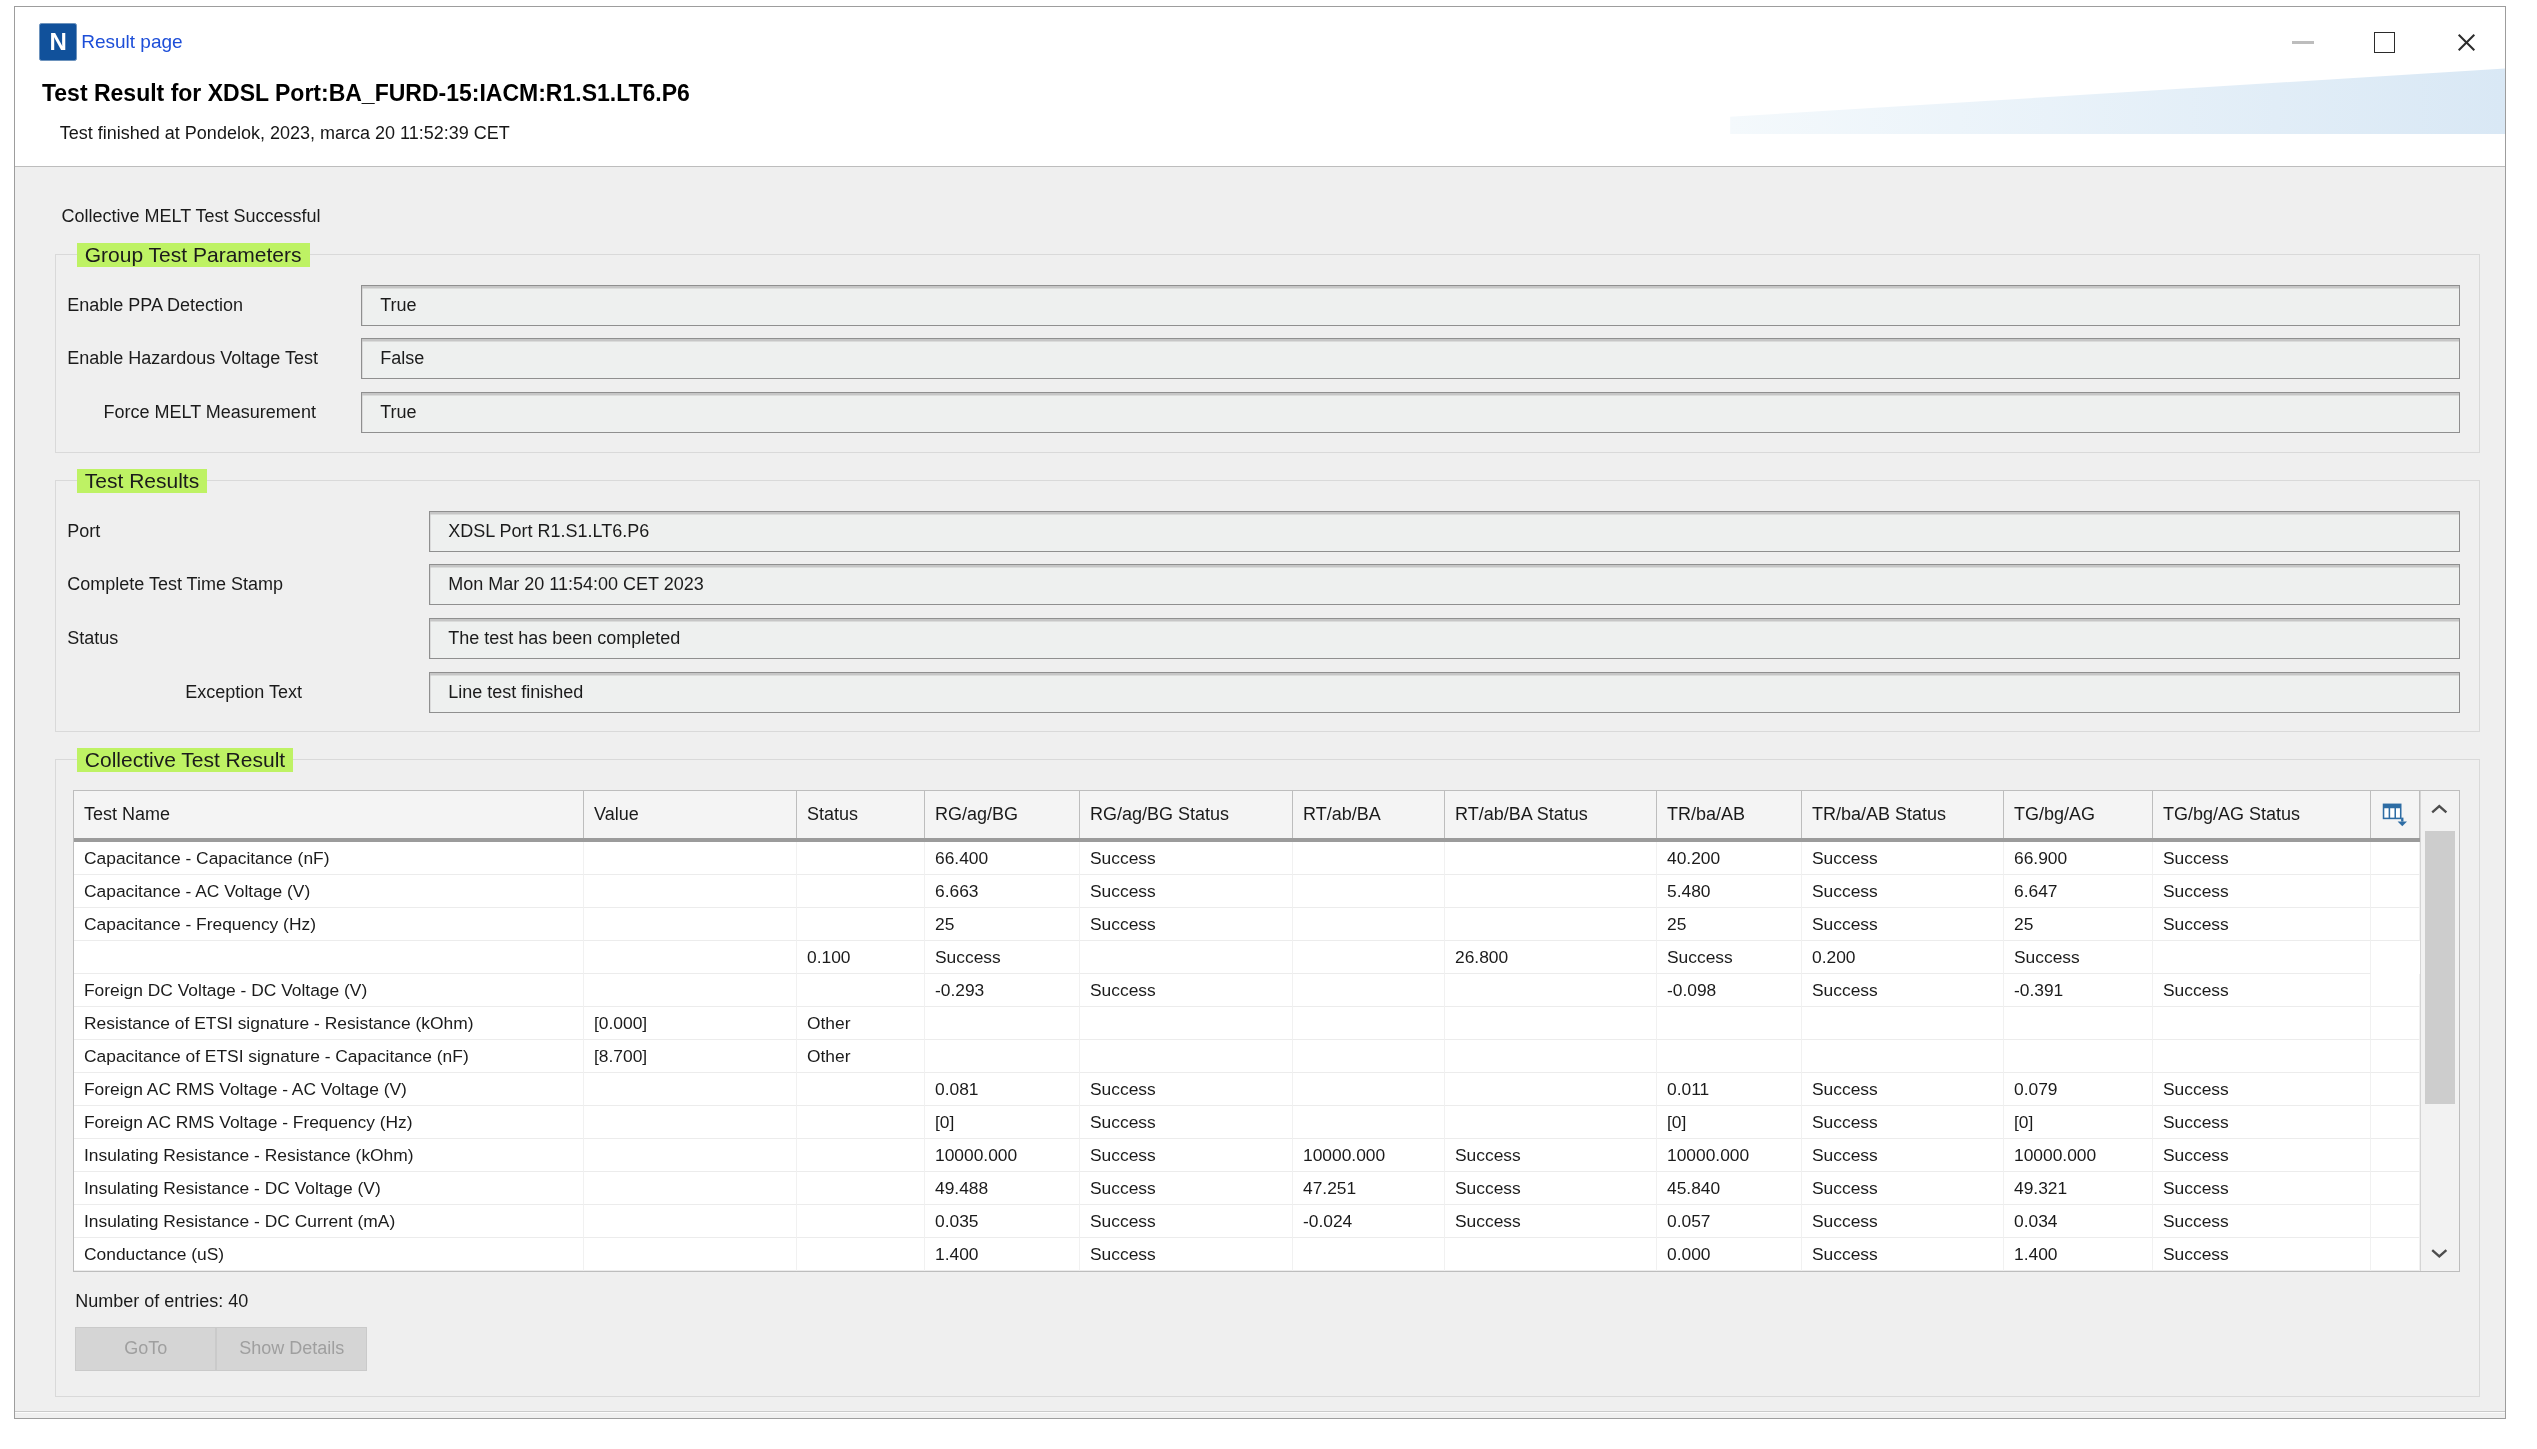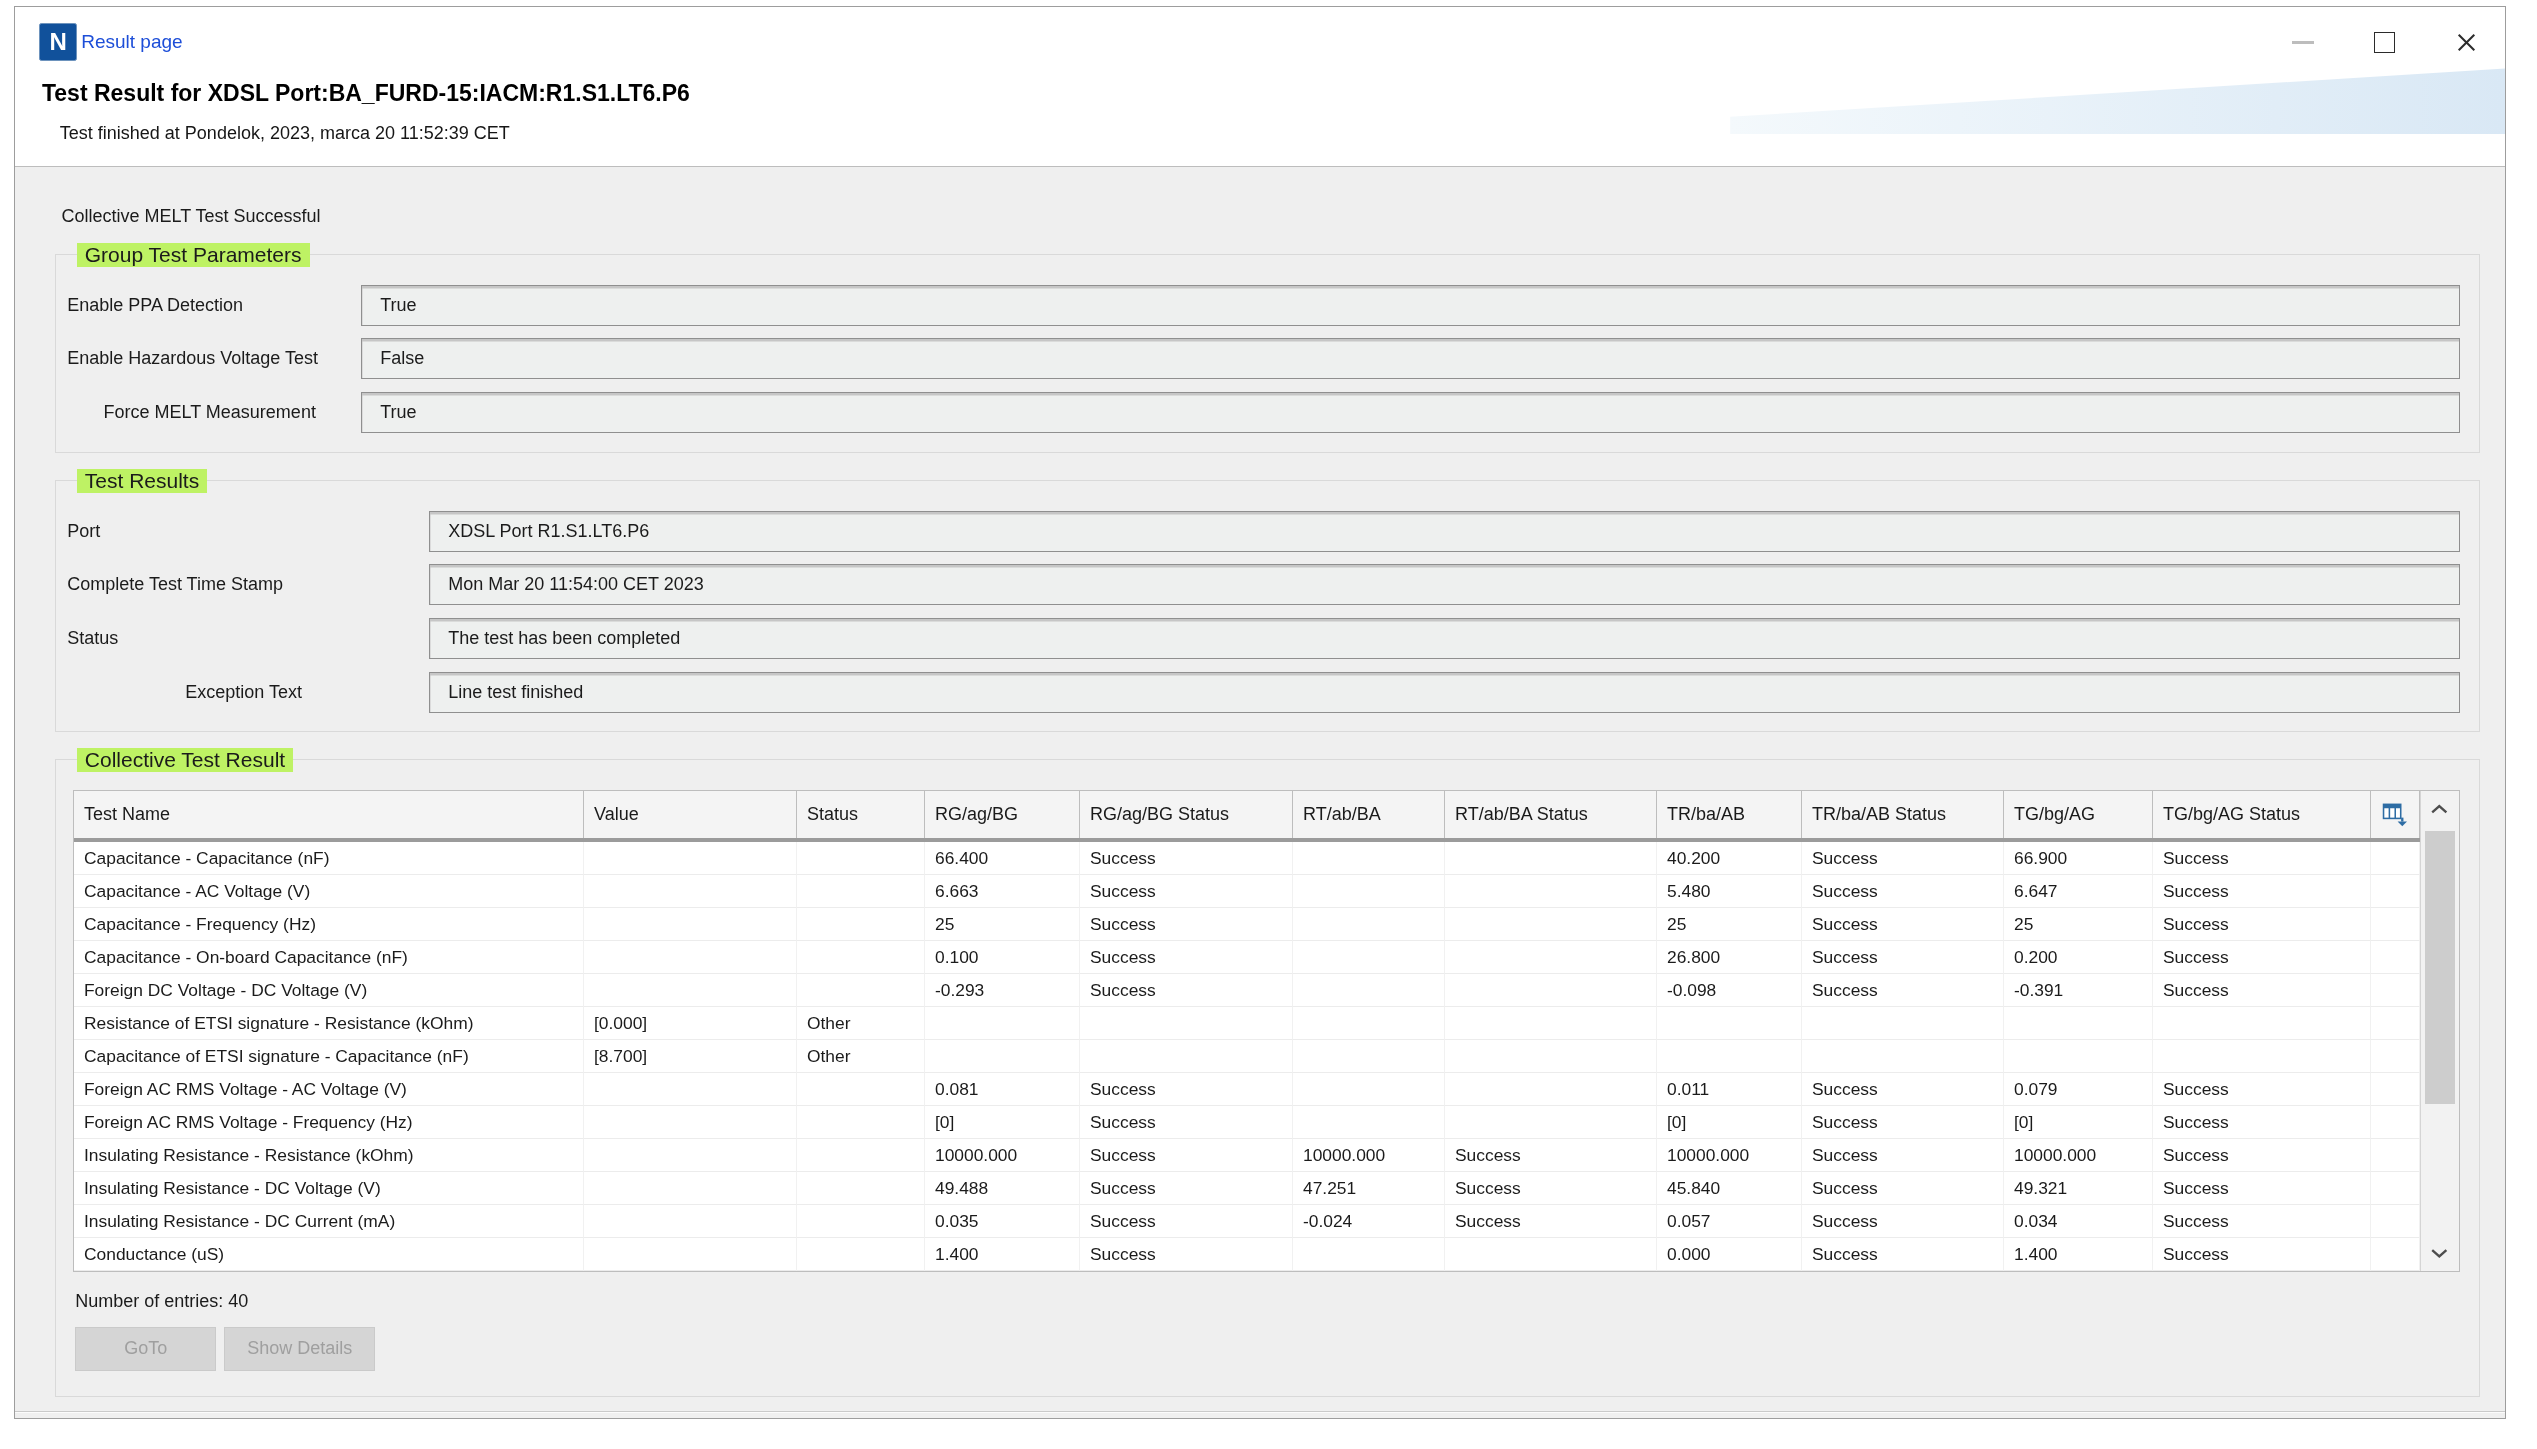--- a/index.html
+++ b/index.html
@@ -51,21 +51,21 @@
   .hcell.icon-cell{justify-content:center;padding-left:0;}
   .brow .bcell{height:33px;border-right:0.8px solid #f1f1f1;border-bottom:0.8px solid #ececec;display:flex;align-items:center;
          padding-left:9.5px;font-size:17.4px;box-sizing:border-box;white-space:nowrap;overflow:hidden;background:#ffffff;}
 
   .v-scrollbar{flex:0 0 38px;background:#f2f2f2;border-left:0.8px solid #d5d5d5;position:relative;}
   .scroll-arrow{height:36px;display:flex;align-items:center;justify-content:center;}
   .scroll-arrow.down{position:absolute;bottom:0;left:0;right:0;}
   .scroll-thumb{position:absolute;top:40px;left:4px;right:4px;height:273px;background:#cdcdcd;}
 
   .entries-line{font-size:18px;margin:19px 0 14.2px 8px;}
-  .sub-btn-row{display:flex;gap:8px;margin-left:8px;margin-bottom:12.6px;}
+  .sub-btn-row{display:flex;margin-left:8px;margin-bottom:12.6px;}
   .btn-disabled{height:44px;min-width:141px;padding:0 22px;background:#d5d5d5;color:#9f9f9f;font-size:18px;
                 display:flex;align-items:center;justify-content:center;border:0.8px solid #cacaca;box-sizing:border-box;}
 
   
   .footer{margin:auto -24px 0 -40px;flex:0 0 76px;background:#efefef;border-top:0.8px solid #c9c9c9;
           box-shadow:inset 0 0.8px 0 #ffffff;display:flex;align-items:center;justify-content:flex-end;
           gap:20.6px;padding-right:32px;}
 </style>
 </head>
 <body>
@@ -222,21 +222,20 @@
                 <div class="bcell">Success</div>
                 <div class="bcell"></div>
                 <div class="bcell"></div>
                 <div class="bcell">25</div>
                 <div class="bcell">Success</div>
                 <div class="bcell">25</div>
                 <div class="bcell">Success</div>
                 <div class="bcell"></div>
               </div>
               <div class="grid-row brow">
-                <div class="bcell">Capacitance - On-board Capacitance (nF)</div>
                 <div class="bcell"></div>
                 <div class="bcell"></div>
                 <div class="bcell">0.100</div>
                 <div class="bcell">Success</div>
                 <div class="bcell"></div>
                 <div class="bcell"></div>
                 <div class="bcell">26.800</div>
                 <div class="bcell">Success</div>
                 <div class="bcell">0.200</div>
                 <div class="bcell">Success</div>

